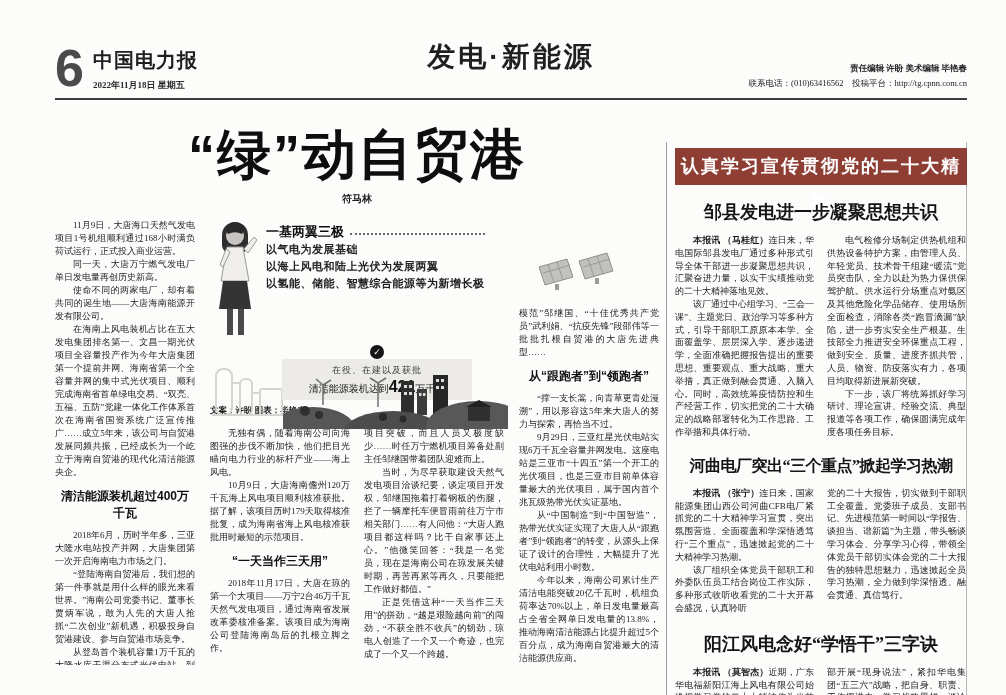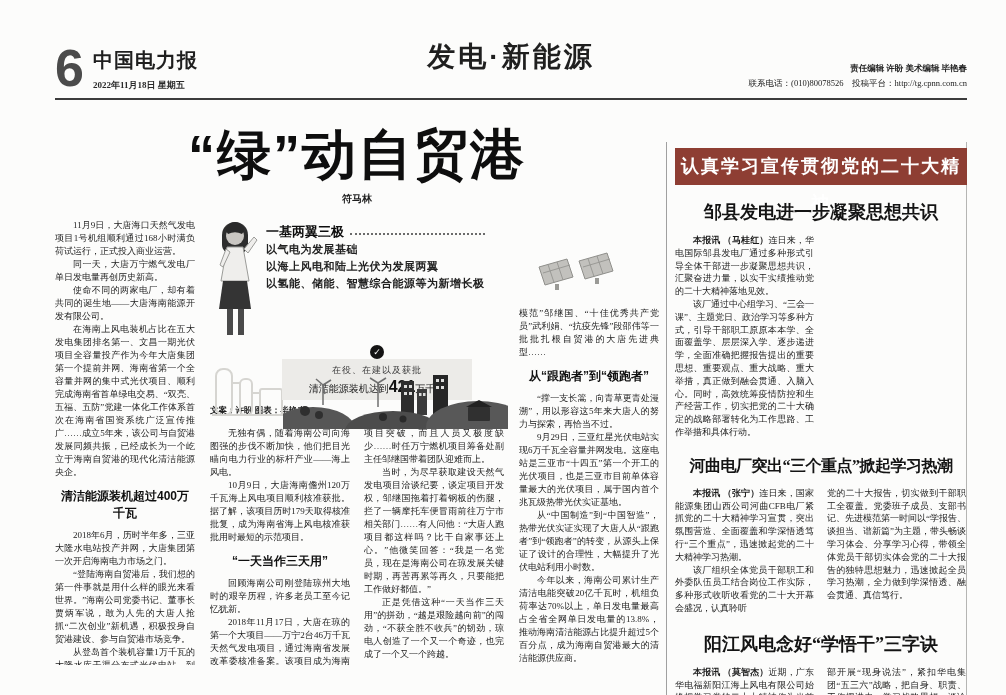--- a/index.html
+++ b/index.html
@@ -95,21 +95,21 @@
     <div class="mast-left">
       <div class="pagenum">6</div>
       <div>
         <div class="paper-name">中国电力报</div>
         <div class="paper-date">2022年11月18日  星期五</div>
       </div>
     </div>
     <div class="mast-center">发电·新能源</div>
     <div class="mast-right">
       <div class="l1">责任编辑 许盼  美术编辑 毕艳春</div>
-      <div>联系电话：(010)80078526　投稿平台：http://tg.cpnn.com.cn</div>
+      <div>联系电话：(010)63416562　投稿平台：http://tg.cpnn.com.cn</div>
     </div>
   </div>
 
   <div class="content">
     <div class="v-rule"></div>
     <div class="v-rule-r"></div>
 
     <div class="main">
       <div class="headline">“绿”动自贸港</div>
       <div class="author">符马林</div>
@@ -208,21 +208,20 @@
               <path d="M183 40 l13 -7 13 7 z" fill="#222"></path>
             </svg>
           </div>
 
           <div class="two-cols">
 
             <div class="c">
               <p class="bp">无独有偶，随着海南公司向海图强的步伐不断加快，他们把目光瞄向电力行业的标杆产业——海上风电。</p>
               <p class="bp">10月9日，大唐海南儋州120万千瓦海上风电项目顺利核准获批。据了解，该项目历时179天取得核准批复，成为海南省海上风电核准获批用时最短的示范项目。</p>
               <h3 class="subhead">“一天当作三天用”</h3>
-              <p class="bp">回顾海南公司刚登陆琼州大地时的艰辛历程，许多老员工至今记忆犹新。</p>
               <p class="bp">2018年11月17日，大唐在琼的第一个大项目——万宁2台46万千瓦天然气发电项目，通过海南省发展改革委核准备案。该项目成为海南公司登陆海南岛后的扎根立脚之作。</p>
 
             </div>
 
             <div class="c">
               <p class="bp noindent">项目突破，而且人员又极度缺少……时任万宁燃机项目筹备处副主任邹继国带着团队迎难而上。</p>
               <p class="bp">当时，为尽早获取建设天然气发电项目洽谈纪要，谈定项目开发权，邹继国拖着打着钢板的伤腿，拦了一辆摩托车便冒雨前往万宁市相关部门……有人问他：“大唐人跑项目都这样吗？比干自家事还上心。”他微笑回答：“我是一名党员，现在是海南公司在琼发展关键时期，再苦再累等再久，只要能把工作做好都值。”</p>
               <p class="bp">正是凭借这种“一天当作三天用”的拼劲，“越是艰险越向前”的闯劲，“不获全胜不收兵”的韧劲，琼电人创造了一个又一个奇迹，也完成了一个又一个跨越。</p>
 
             </div>
@@ -262,20 +261,24 @@
     <aside class="sidebar">
       <div class="red-banner">认真学习宣传贯彻党的二十大精神</div>
 
       <article>
         <h2 class="sb-title t1">邹县发电进一步凝聚思想共识</h2>
         <div class="sb-cols">
           <div class="c">
             <p class="bp"><b class="lead">本报讯 （马桂红）</b><span>连日来，华电国际邹县发电厂通过多种形式引导全体干部进一步凝聚思想共识，汇聚奋进力量，以实干实绩推动党的二十大精神落地见效。</span></p>
             <p class="bp">该厂通过中心组学习、“三会一课”、主题党日、政治学习等多种方式，引导干部职工原原本本学、全面覆盖学、层层深入学、逐步递进学，全面准确把握报告提出的重要思想、重要观点、重大战略、重大举措，真正做到融会贯通、入脑入心。同时，高效统筹疫情防控和生产经营工作，切实把党的二十大确定的战略部署转化为工作思路、工作举措和具体行动。</p>
           </div>
+          <div class="c">
+            <p class="bp">电气检修分场制定供热机组和供热设备特护方案，由管理人员、年轻党员、技术骨干组建“暖流”党员突击队，全力以赴为热力保供保驾护航。供水运行分场重点对氨区及其他危险化学品储存、使用场所全面检查，消除各类“跑冒滴漏”缺陷，进一步夯实安全生产根基。生技部全力推进安全环保重点工程，做到安全、质量、进度齐抓共管，人员、物资、防疫落实有力，各项目均取得新进展新突破。</p>
+            <p class="bp">下一步，该厂将统筹抓好学习研讨、理论宣讲、经验交流、典型报道等各项工作，确保圆满完成年度各项任务目标。</p>
+          </div>
         </div>
       </article>
 
       <article>
         <h2 class="sb-title t2">河曲电厂突出“三个重点”掀起学习热潮</h2>
         <div class="sb-cols">
           <div class="c">
             <p class="bp"><b class="lead">本报讯 （张宁）</b><span>连日来，国家能源集团山西公司河曲CFB电厂紧抓党的二十大精神学习宣贯，突出氛围营造、全面覆盖和学深悟透笃行“三个重点”，迅速掀起党的二十大精神学习热潮。</span></p>
             <p class="bp">该厂组织全体党员干部职工和外委队伍员工结合岗位工作实际，多种形式收听收看党的二十大开幕会盛况，认真聆听</p>
           </div>

